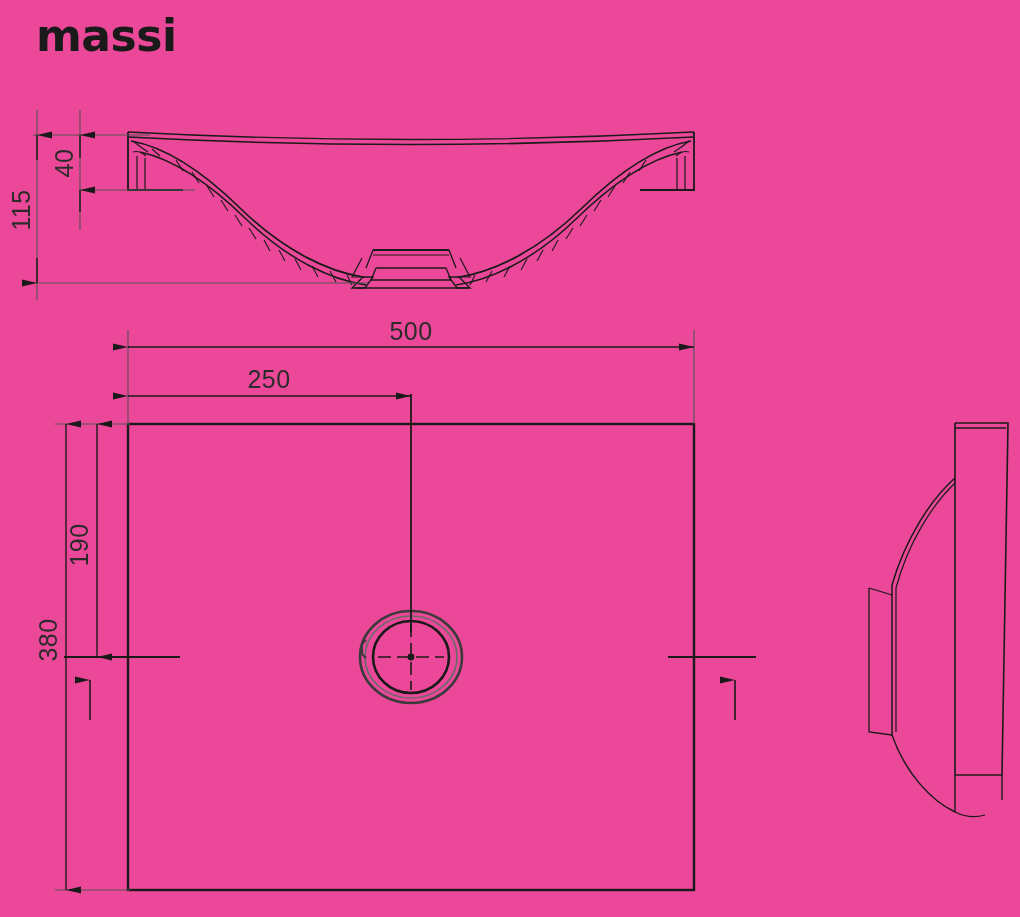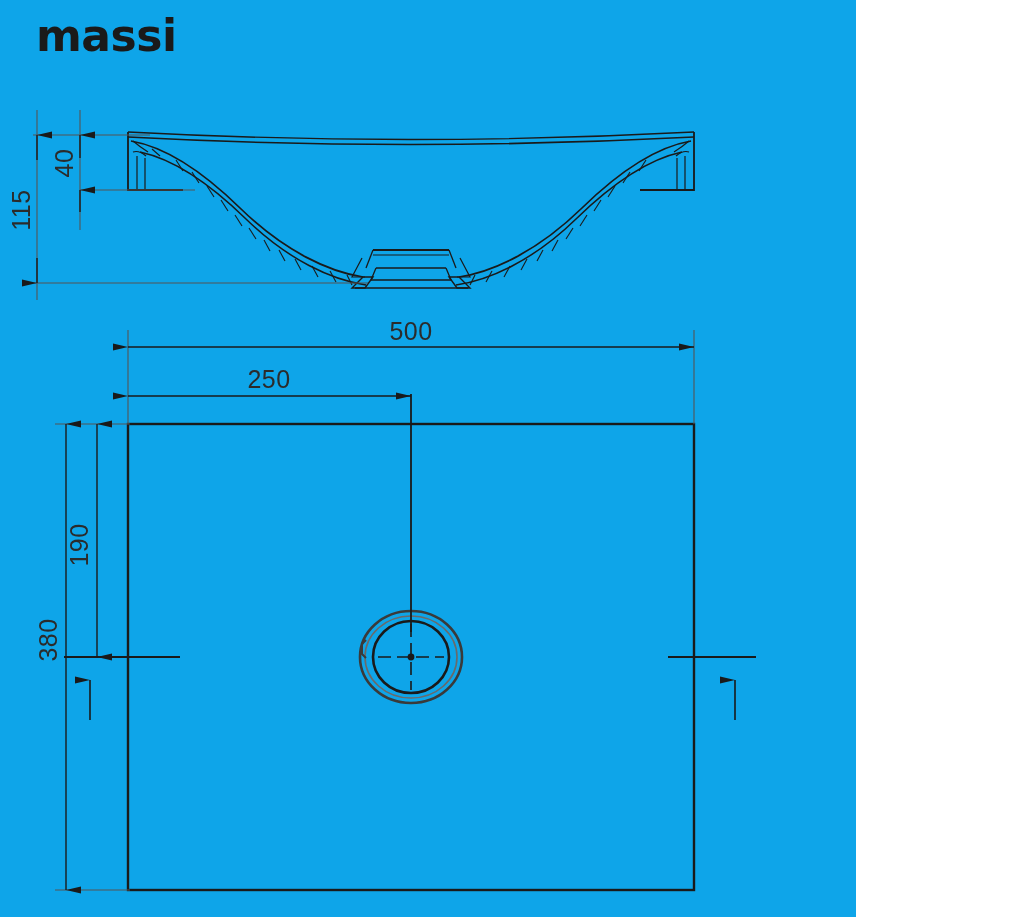--- a/index.html
+++ b/index.html
@@ -5,23 +5,23 @@
   html, body {
     margin: 0;
     padding: 0;
     background: #ffffff;
   }
   body {
     font-family: "Liberation Sans", sans-serif;
   }
   #sheet {
     position: relative;
-    width: 856px;
+    width: 1020px;
     height: 917px;
-    background: #0ea5e9;
+    background: #ec4899;
     overflow: hidden;
   }
   #brand-logo {
     position: absolute;
     left: 36px;
     top: 14px;
     font-family: "DejaVu Sans", sans-serif;
     font-size: 44px;
     font-weight: 600;
     letter-spacing: -0.5px;

